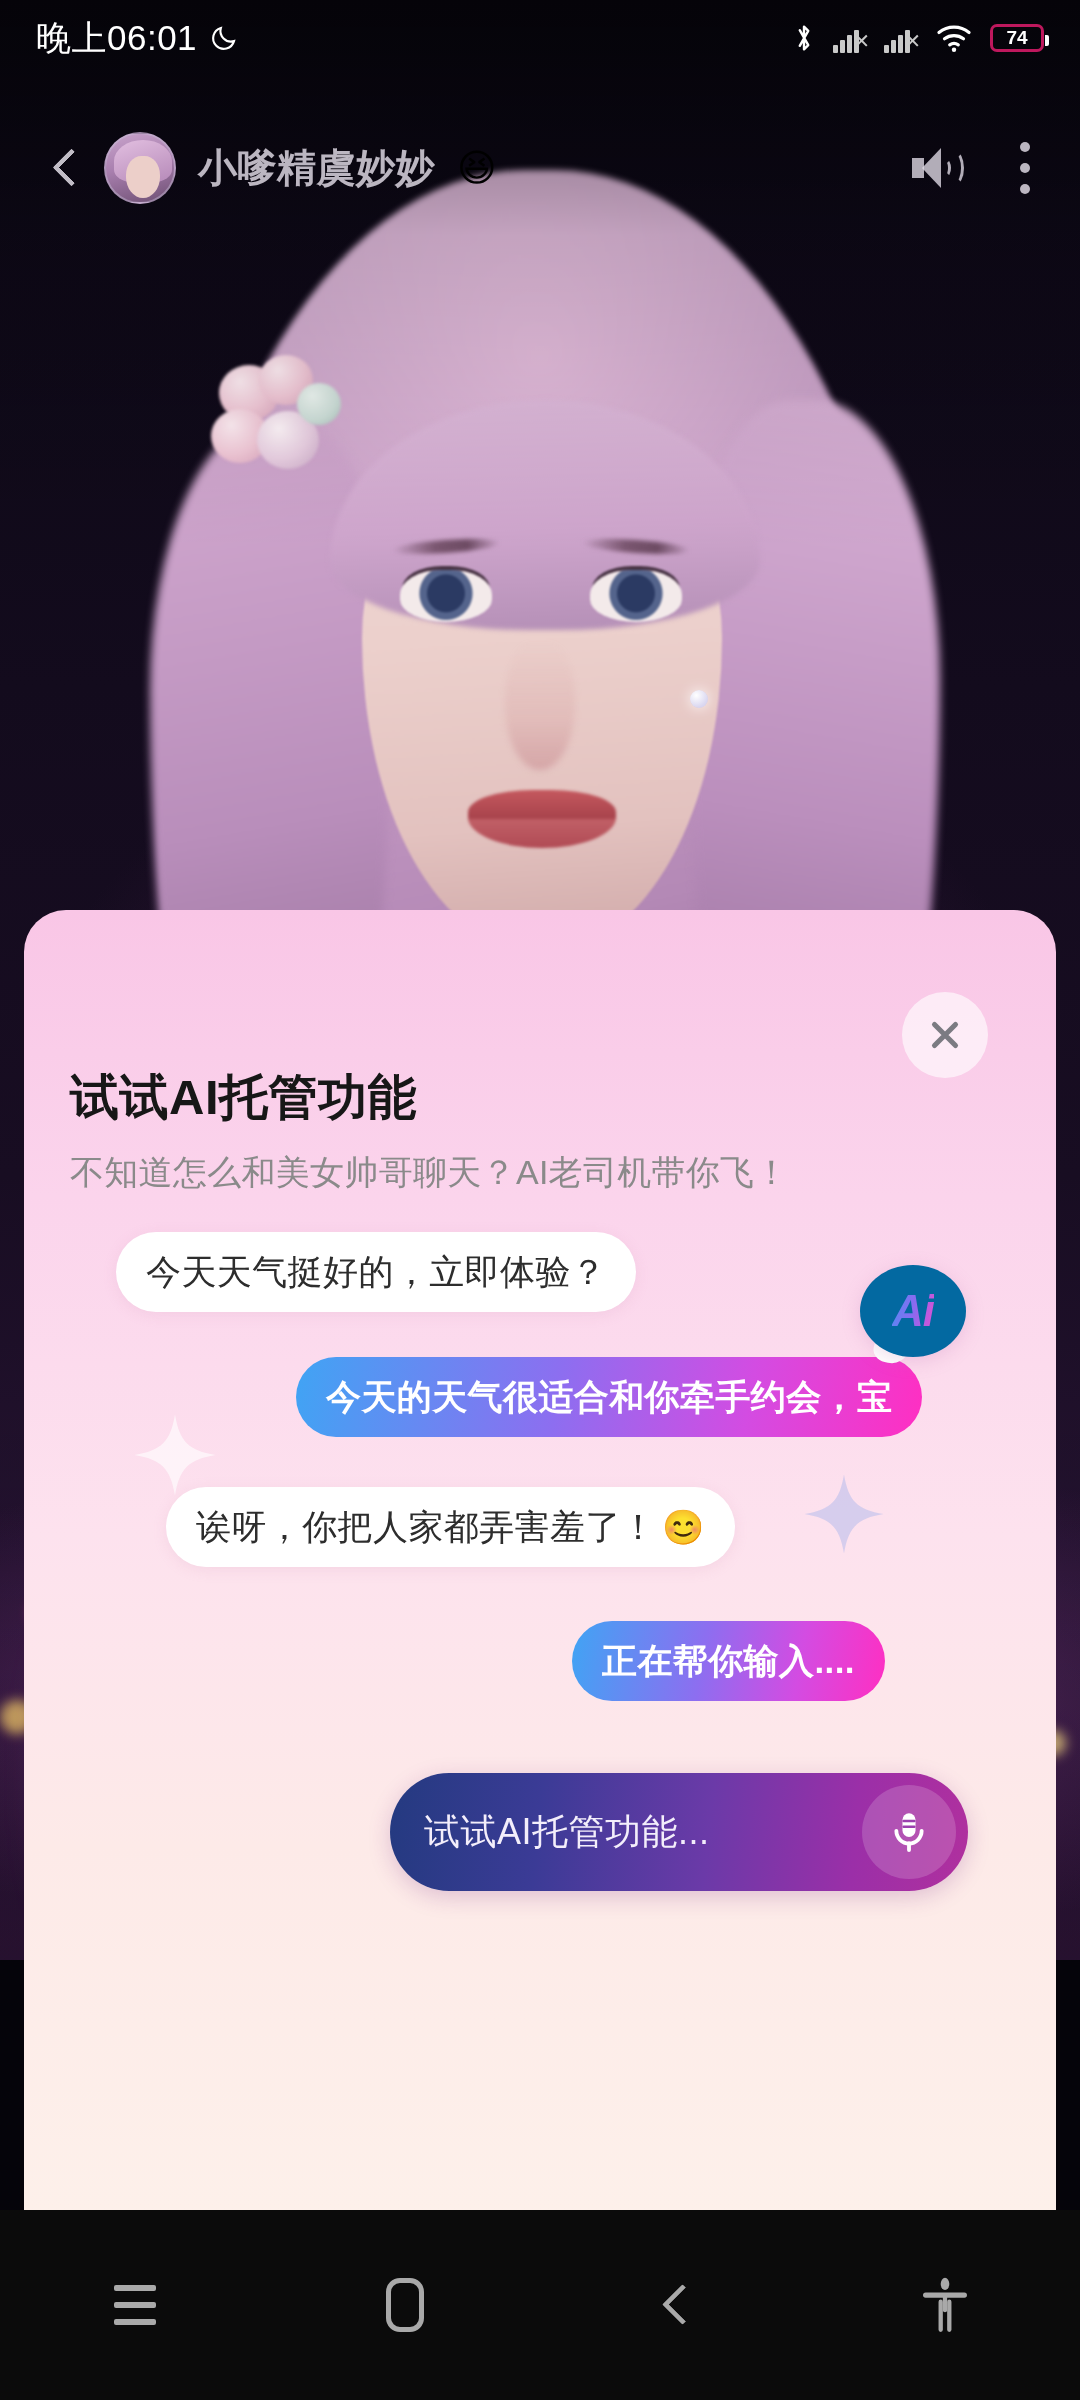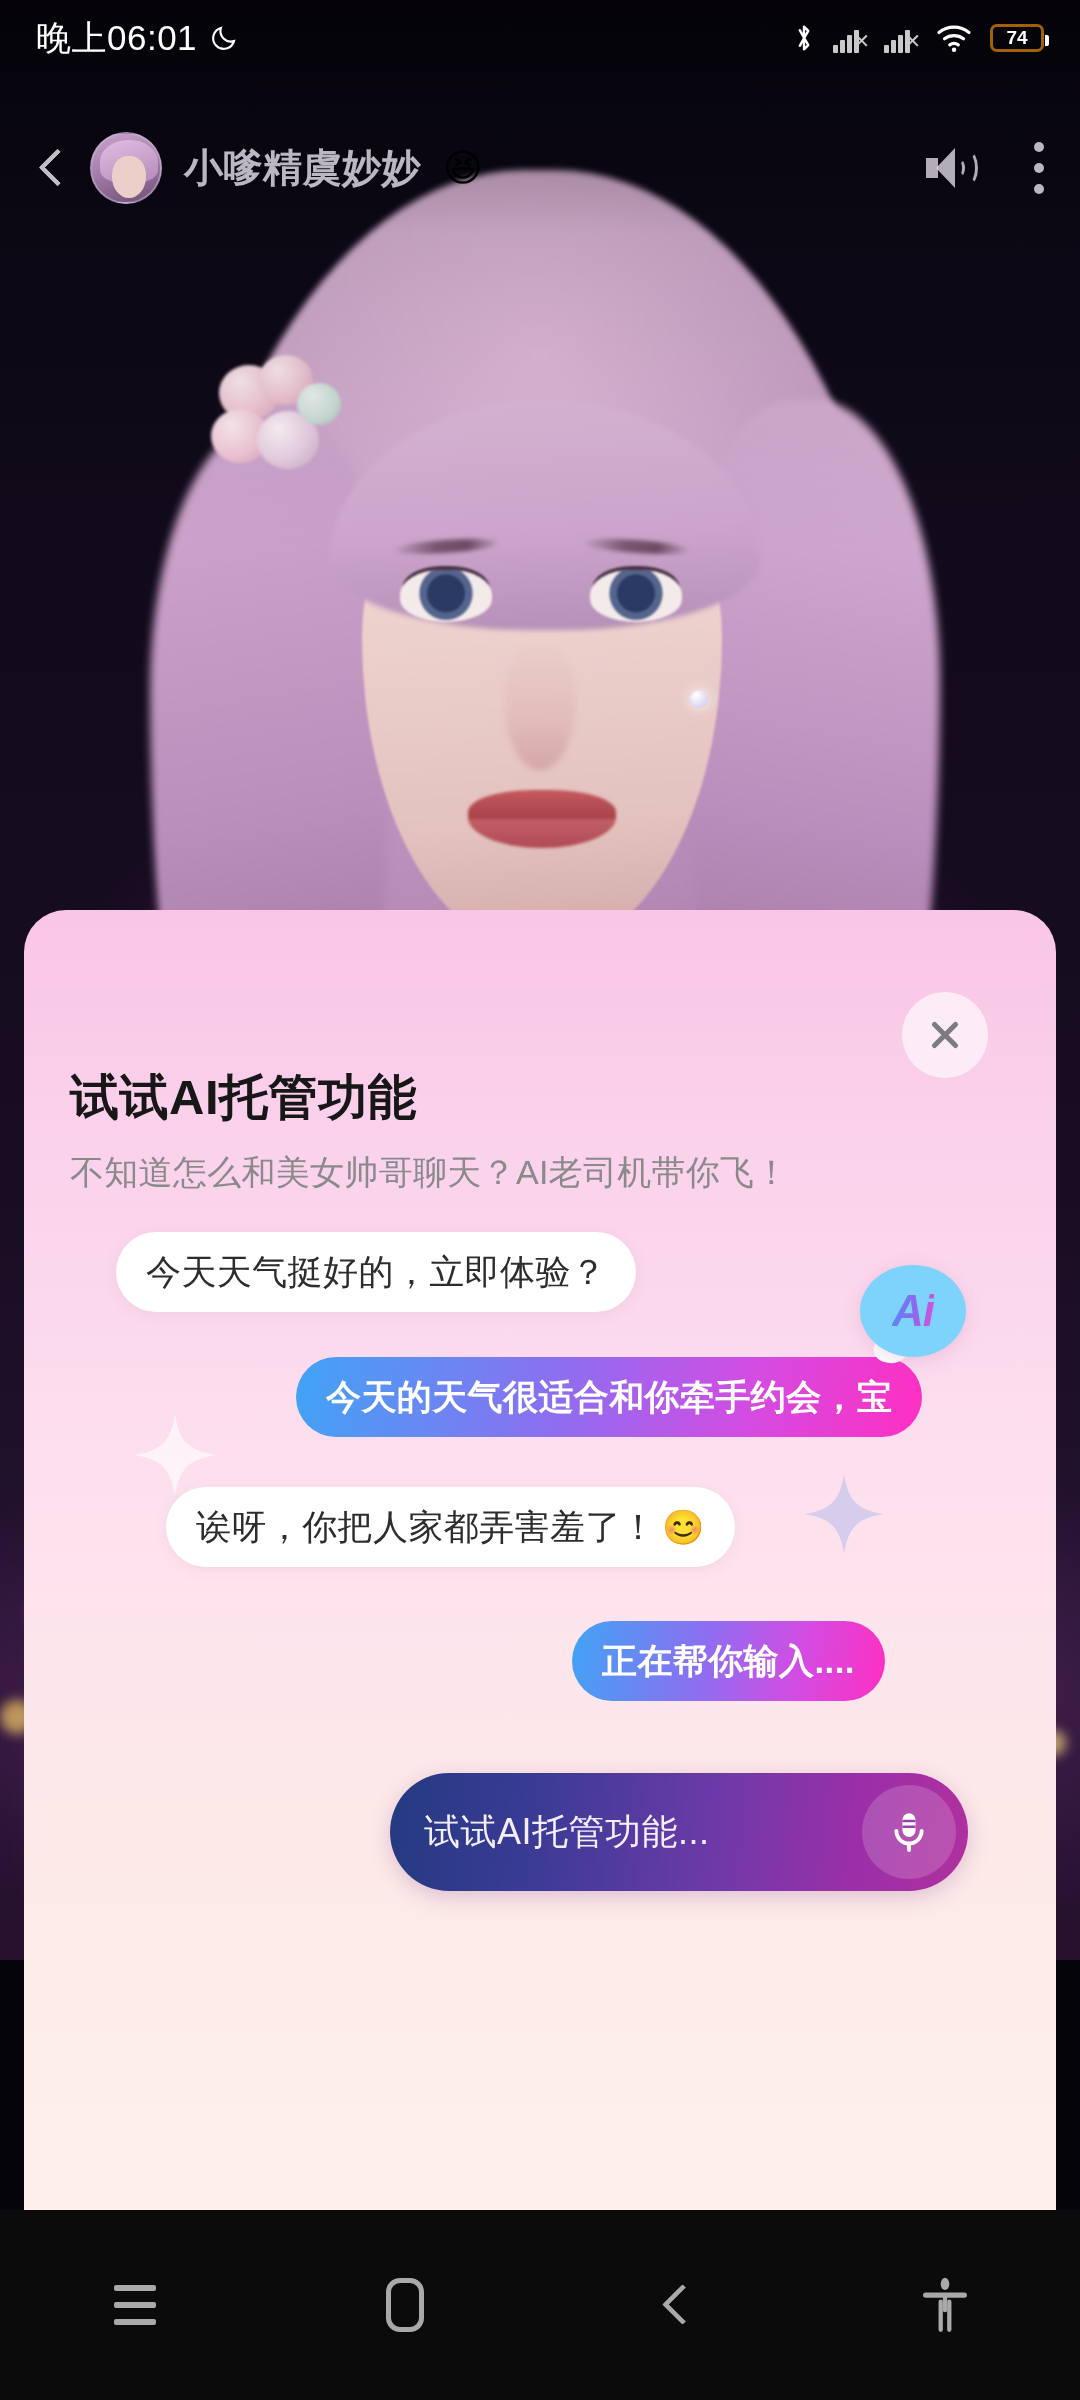--- a/index.html
+++ b/index.html
@@ -115,30 +115,30 @@
   }
   #status-left { display: flex; align-items: center; gap: 12px; }
   #status-time { font-size: 35px; font-weight: 500; letter-spacing: .5px; }
   #status-right { display: flex; align-items: center; gap: 17px; }
   .sig-wrap { position: relative; width: 34px; height: 30px; }
   .bar { position: absolute; bottom: 0; width: 5px; background: #c9c9c9; border-radius: 1px; }
   .bar:nth-child(1){left:0;height:8px;} .bar:nth-child(2){left:7px;height:13px;}
   .bar:nth-child(3){left:14px;height:18px;} .bar:nth-child(4){left:21px;height:23px;}
   .xmark { position:absolute; right:-3px; bottom:2px; font-size:20px; color:#c9c9c9; line-height:1; font-weight:600; }
   #battery {
-    width: 54px; height: 28px; border: 3px solid #a16207; border-radius: 7px;
+    width: 54px; height: 28px; border: 3px solid #be185d; border-radius: 7px;
     display:flex; align-items:center; justify-content:center; position: relative;
   }
   #battery::after { content:""; position:absolute; right:-8px; top:8px; width:4px; height:11px; background:#fff; border-radius:0 2px 2px 0;}
   #battery-text { font-size: 19px; font-weight: 700; color: #fff; }
 
   
   #chat-header {
     position: absolute; left: 0; top: 118px; width: 1080px; height: 100px;
-    display: flex; align-items: center; padding: 0 34px; z-index: 40; gap: 22px;
+    display: flex; align-items: center; padding: 0 48px; z-index: 40; gap: 22px;
   }
   #back-chevron { width: 34px; height: 34px; position: relative; flex: none; }
   #back-chevron::before {
     content:""; position:absolute; left:10px; top:3px; width:22px; height:22px;
     border-left: 5px solid rgba(235,230,240,.82); border-bottom: 5px solid rgba(235,230,240,.82);
     transform: rotate(45deg); border-radius: 2px;
   }
   #peer-avatar {
     width: 72px; height: 72px; border-radius: 50%; flex: none; overflow: hidden;
     border: 2px solid rgba(200,190,215,.45); position: relative;
@@ -214,21 +214,21 @@
   #msg-3 { left: 166px; top: 1487px; font-family: Liberation Serif, serif; }
   #msg-4 { left: 572px; top: 1621px; }
   #msg-3 .emoji { font-size: 34px; margin-left: 6px; }
 
   
   #ai-badge {
     position: absolute; left: 860px; top: 1265px; width: 106px; height: 100px; z-index: 3;
   }
   #ai-badge .ai-bubble {
     position: absolute; left: 0; top: 0; width: 106px; height: 92px;
-    background: #7dd3fc; border-radius: 50% 50% 50% 50%;
+    background: #0369a1; border-radius: 50% 50% 50% 50%;
     box-shadow: 0 4px 18px rgba(190,120,180,.25);
     display: flex; align-items: center; justify-content: center;
   }
   #ai-badge .ai-tail {
     position: absolute; left: 14px; top: 68px; width: 34px; height: 30px;
     background: #ffffff; border-radius: 0 0 50% 40%; transform: rotate(12deg);
   }
   #ai-badge .ai-text {
     position: relative; z-index: 2;
     font-size: 44px; font-weight: 700; font-style: italic;

